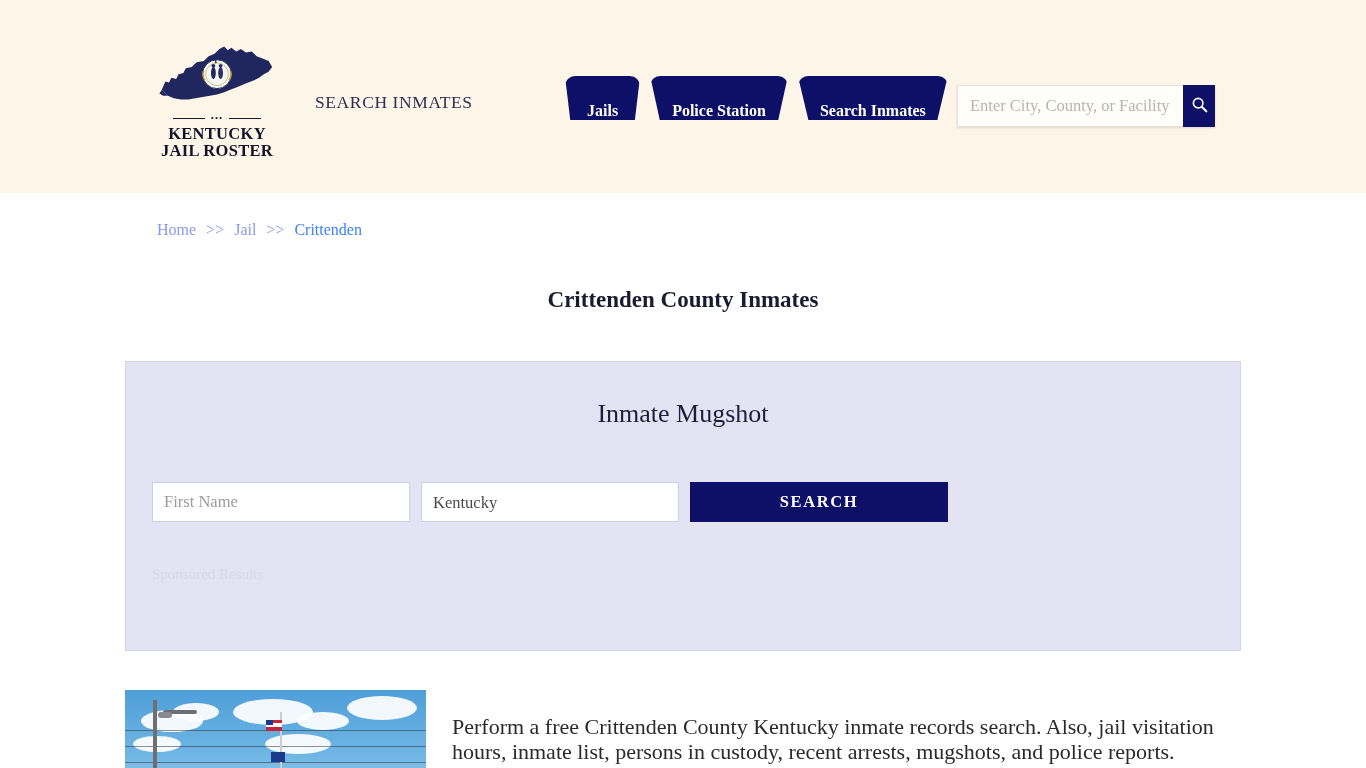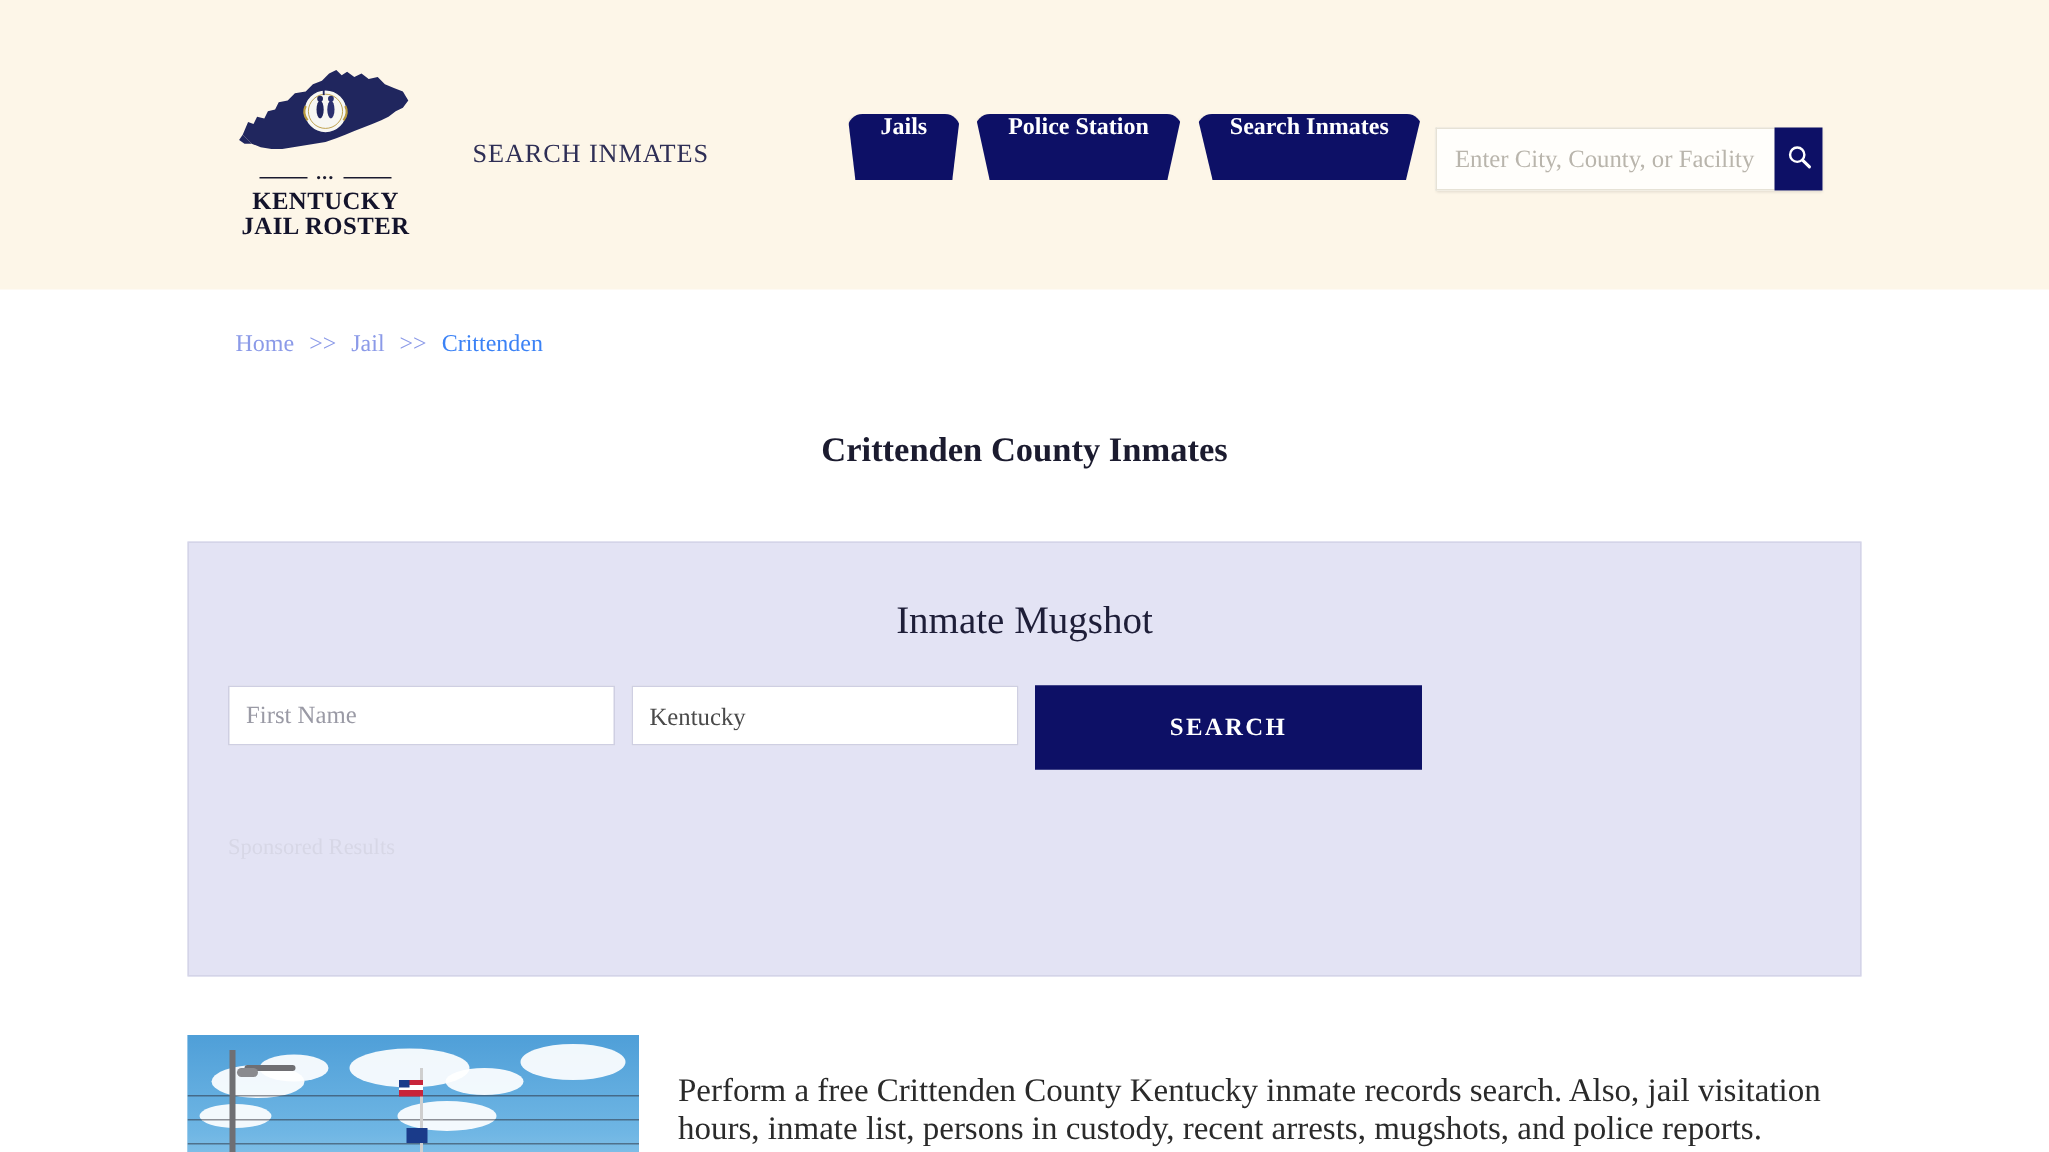--- a/index.html
+++ b/index.html
@@ -85,21 +85,21 @@
     height: 48px;
     display: flex;
     align-items: flex-start;
     gap: 10px;
   }
   .nav-tab {
     position: relative;
     height: 44px;
     padding: 0 22px;
     display: flex;
-    align-items: flex-start;
+    align-items: flex-end;
     justify-content: center;
     color: #ffffff;
     font-size: 16px;
     font-weight: bold;
     font-family: "Liberation Serif", "DejaVu Serif", serif;
     cursor: pointer;
     background: #0d1066;
     border-radius: 10px 10px 0 0;
     clip-path: polygon(0% 0%, 100% 0%, 93% 100%, 7% 100%);
     box-shadow: 0 2px 3px rgba(0,0,0,0.25);
@@ -182,21 +182,21 @@
     font-family: "Liberation Serif", "DejaVu Serif", serif;
   }
   .panel-sub {
     text-align: center;
     margin-top: 6px;
     font-size: 17px;
     color: #3a3a52;
     font-family: "Liberation Serif", "DejaVu Serif", serif;
   }
   .panel-form {
-    margin-top: 28px;
+    margin-top: 53px;
     padding: 0 26px;
     display: flex;
     gap: 11px;
   }
   .panel-form input[type=text],
   .panel-form select {
     height: 40px;
     border: 1px solid #cfcfe2;
     background: #ffffff;
     padding: 0 11px;
@@ -216,21 +216,21 @@
       linear-gradient(45deg, transparent 50%, #222 50%),
       linear-gradient(135deg, #222 50%, transparent 50%);
     background-position:
       calc(100% - 19px) 18px,
       calc(100% - 13px) 18px;
     background-size: 6px 6px, 6px 6px;
     background-repeat: no-repeat;
   }
   .search-btn {
     width: 258px;
-    height: 56px;
+    height: 40px;
     background: #0d1066;
     color: #ffffff;
     border: 1px solid #0d1066;
     font-size: 16.5px;
     font-weight: bold;
     letter-spacing: 1.6px;
     cursor: pointer;
     font-family: "Liberation Serif", "DejaVu Serif", serif;
   }
   .sponsored {

